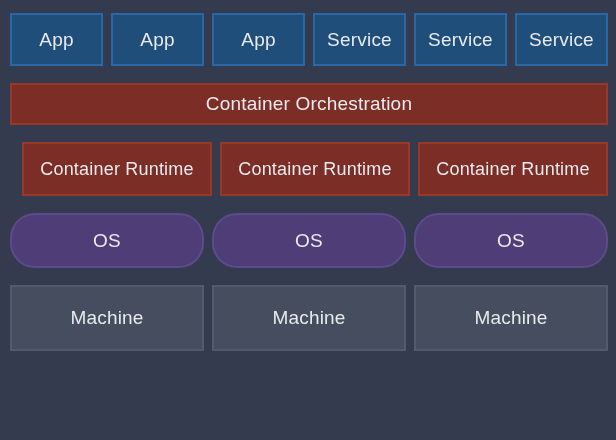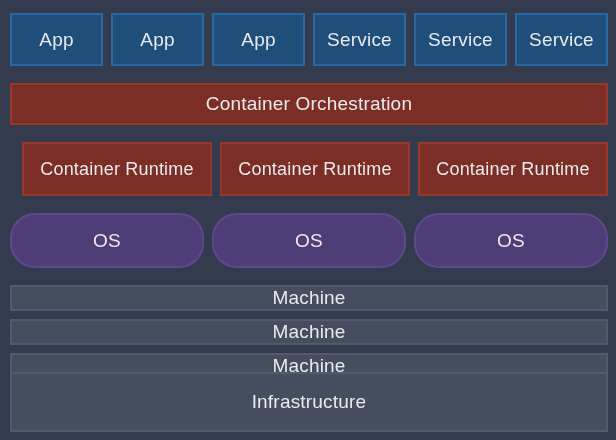--- a/index.html
+++ b/index.html
@@ -24,21 +24,21 @@
   }
   .row {
     display: flex;
     gap: 8px;
     flex: 0 0 auto;
   }
   .row-apps    { height: 53px; }
   .row-orch    { height: 42px; }
   .row-runtime { height: 54px; margin-left: 12px; }
   .row-os      { height: 55px; }
-  .row-machine { height: 66px; flex-direction: column; }
+  .row-machine { height: 66px; }
   .row-infra   { height: 60px; margin-top: 4px; }
 
   .box {
     flex: 1 1 0;
     display: flex;
     align-items: center;
     justify-content: center;
     box-sizing: border-box;
     border: 2px solid transparent;
     color: var(--text, #e8eaec);
@@ -94,17 +94,14 @@
     <div class="box box-purple">OS</div>
     <div class="box box-purple">OS</div>
   </div>
 
   <div class="row row-machine">
     <div class="box box-gray">Machine</div>
     <div class="box box-gray">Machine</div>
     <div class="box box-gray">Machine</div>
   </div>
 
-  <div class="row row-infra">
-    <div class="box box-gray">Infrastructure</div>
-  </div>
 
 </div>
 
 </body></html>

